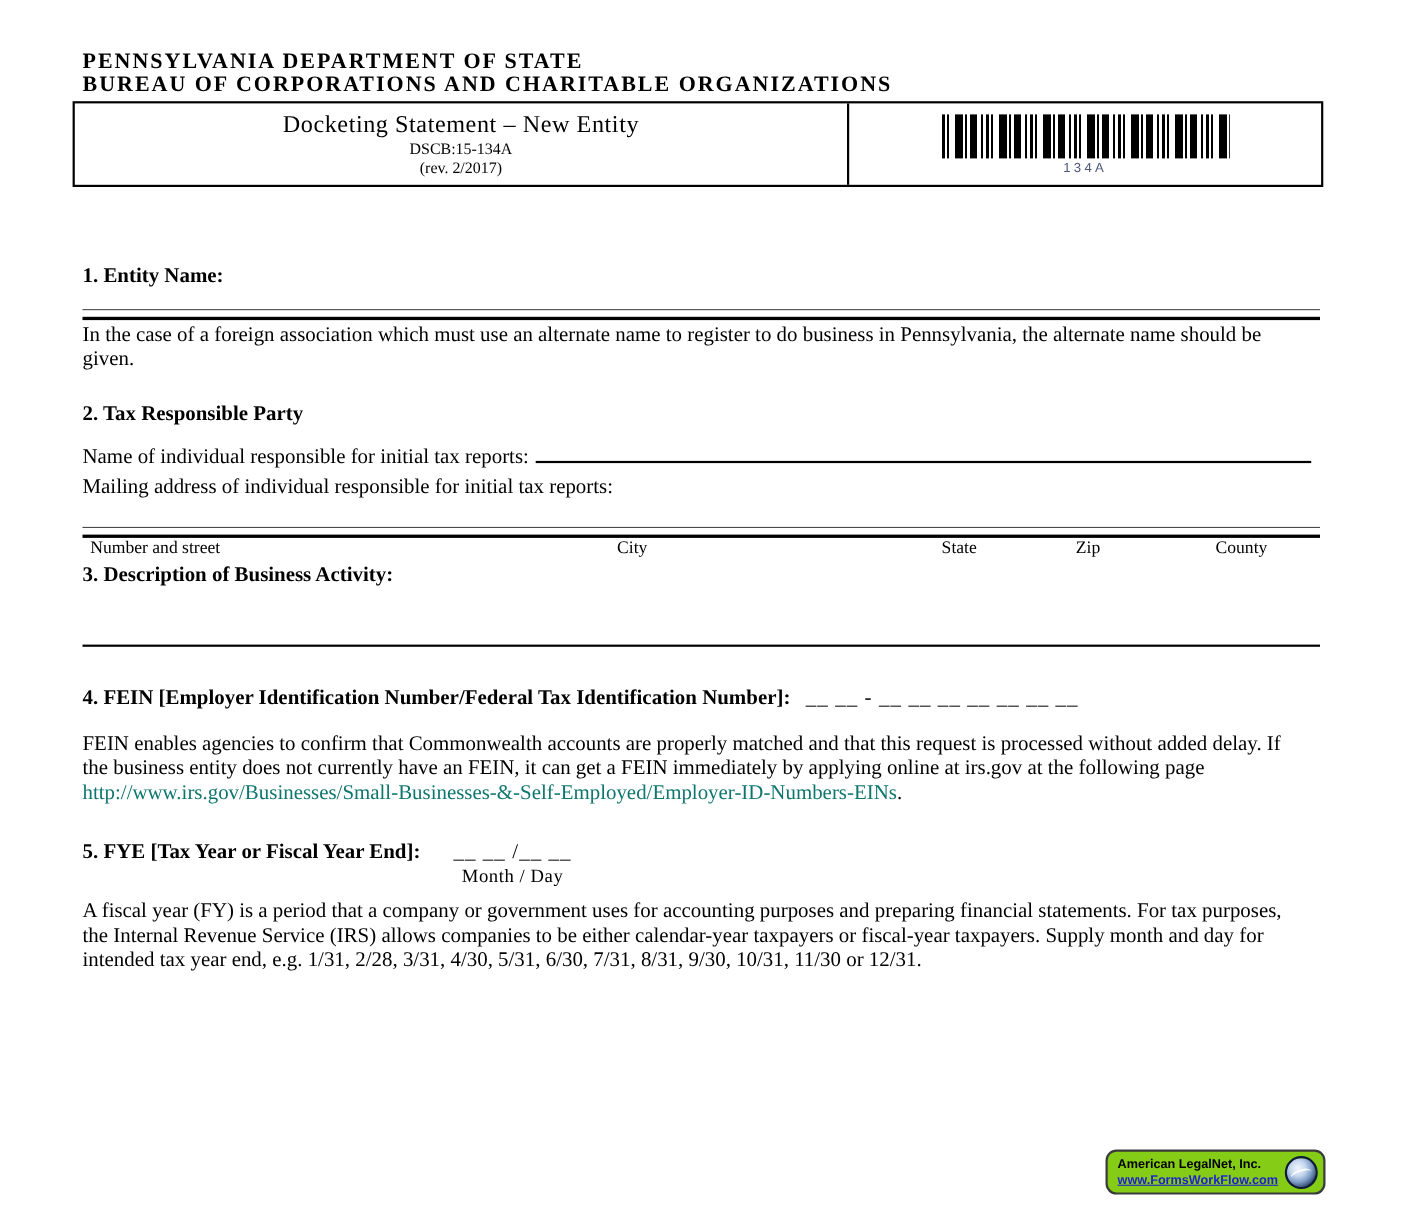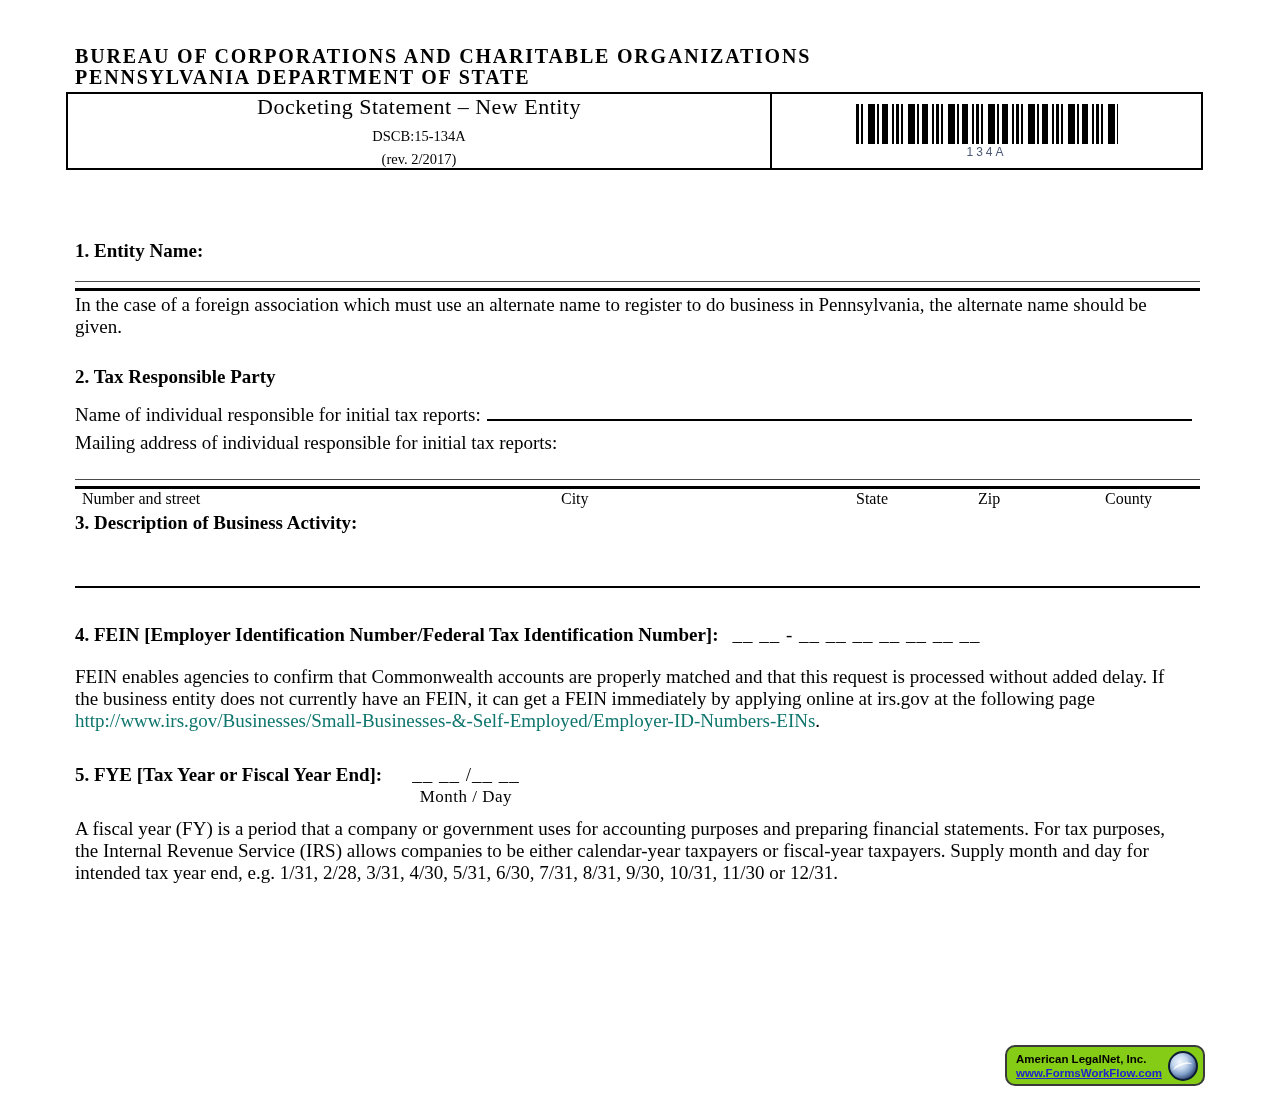--- a/index.html
+++ b/index.html
@@ -8,21 +8,21 @@
     width:1275px;height:1100px;
     background:#ffffff;
     font-family:"Liberation Serif","DejaVu Serif",serif;
     color:#000;
     overflow:hidden;
   }
   
   .agency-header{position:absolute;left:75px;top:46px;font-weight:bold;font-size:20px;line-height:21px;letter-spacing:1.8px;}
   
   .title-box{position:absolute;left:66px;top:92px;width:1137px;height:78px;border:2px solid #000;display:flex;box-sizing:border-box;}
-  .title-left{width:704px;border-right:2px solid #000;box-sizing:border-box;display:flex;flex-direction:column;align-items:center;justify-content:space-between;}
+  .title-left{width:704px;border-right:2px solid #000;box-sizing:border-box;display:flex;flex-direction:column;align-items:center;justify-content:center;}
   .form-title{font-size:22px;letter-spacing:0.5px;}
   .form-number{font-size:14.5px;margin-top:2px;}
   .form-rev{font-size:14.5px;}
   .title-right{flex:1;display:flex;flex-direction:column;align-items:center;justify-content:center;}
   .barcode{
     width:262px;height:40px;
     background:repeating-linear-gradient(90deg,
       #000 0 3px,#fff 3px 5px,
       #000 5px 7px,#fff 7px 12px,
       #000 12px 19px,#fff 19px 21px,
@@ -69,22 +69,22 @@
     content:"";position:absolute;left:3px;top:10px;width:20px;height:8px;
     border-radius:50%;border-top:2px solid rgba(255,255,255,0.85);transform:rotate(-18deg);
   }
 </style>
 </head>
 <body>
 
 <div class="page">
 
   <div class="agency-header">
+    <div>PENNSYLVANIA DEPARTMENT OF STATE</div>
     <div>BUREAU OF CORPORATIONS AND CHARITABLE ORGANIZATIONS</div>
-    <div>PENNSYLVANIA DEPARTMENT OF STATE</div>
   </div>
 
   <div class="title-box">
     <div class="title-left">
       <div class="form-title">Docketing Statement – New Entity</div>
       <div class="form-number">DSCB:15-134A</div>
       <div class="form-rev">(rev. 2/2017)</div>
     </div>
     <div class="title-right">
       <div class="barcode"></div>

